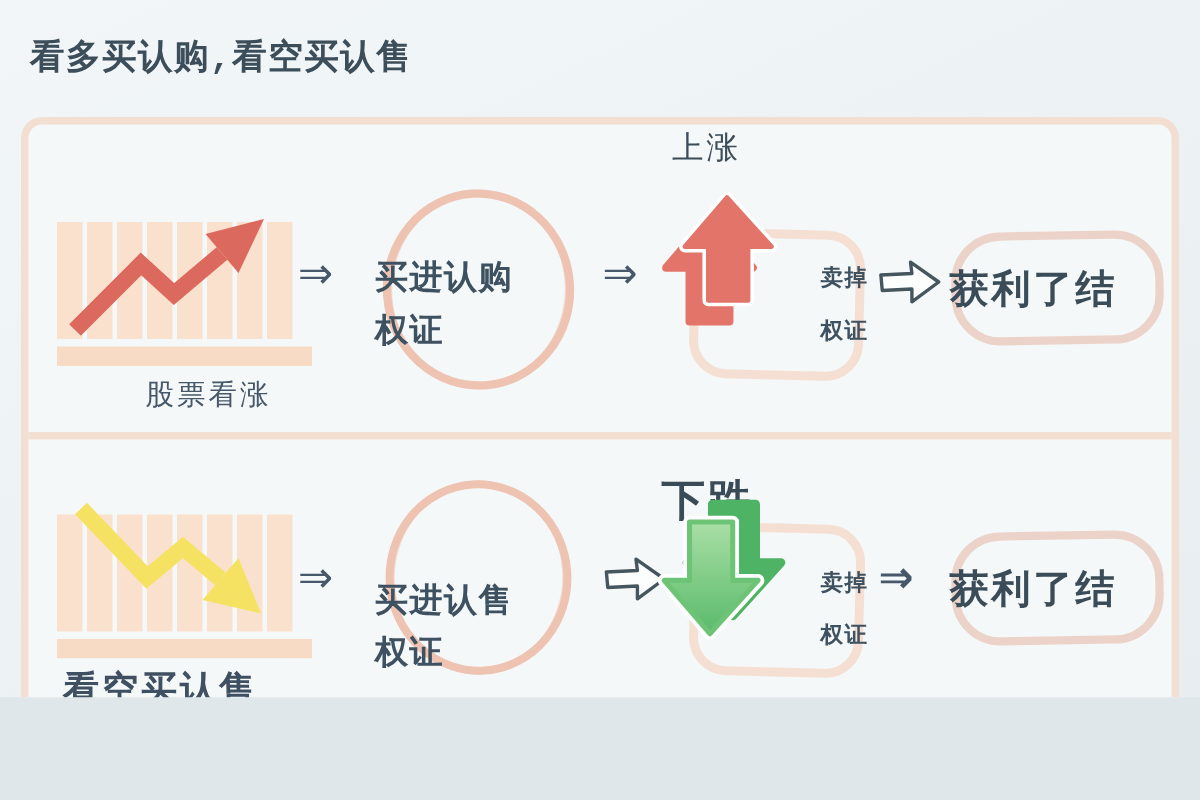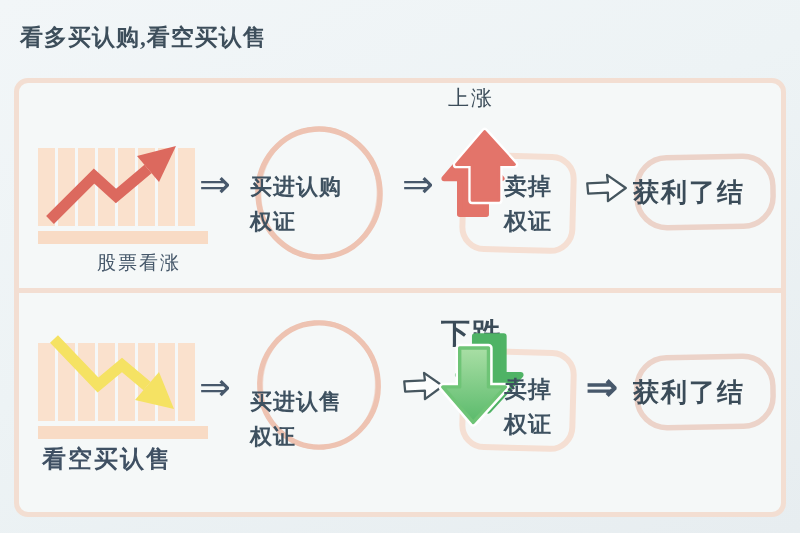--- a/index.html
+++ b/index.html
@@ -1,36 +1,36 @@
 <!DOCTYPE html>
 <html><head>
 <meta charset="utf-8">
 <style>
   html,body { margin:0; padding:0; background:#dfe7ea; }
   .stage {
-    position:relative; width:800px; height:533px; overflow:hidden;
+    position:relative; width:800px; height:465px; overflow:hidden;
     background:linear-gradient(155deg,#f2f6f8 0%, #edf3f5 45%, #e7edf0 100%);
-    font-family:Liberation Serif, serif;
+    font-family:Liberation Mono, monospace;
   }
   .title {
     position:absolute; left:20px; top:22px;
     font-size:23px; font-weight:700; color:#3d4e5b; letter-spacing:1px;
   }
   .panel {
     position:absolute; left:14px; top:78px; width:762px; height:429px;
     border:5px solid #f3ded2; border-radius:14px; background:#f5f8f8;
   }
   .divider { position:absolute; left:0; top:205px; width:100%; height:5px; background:#f3ded2; }
   .abs { position:absolute; }
   .darrow { position:absolute; font-size:38px; line-height:1; color:#47586b; }
   .darrow.bold { font-weight:700; }
   .chart-label-1 { position:absolute; left:58px; top:250px; font-size:19px; font-weight:500; letter-spacing:2px; color:#46586a;margin-left:39px; }
   .chart-label-2 { position:absolute; left:42px; top:443px; font-size:24px; font-weight:700; letter-spacing:2px; color:#3f5063; }
   .buy-text { position:absolute; width:138px; text-align:left; color:#3e5160; font-weight:600; font-size:22px; line-height:35px; letter-spacing:1px; }
-  .sell-text { position:absolute; width:102px; text-align:center; color:#3e5160; font-weight:600; font-size:23px; line-height:35px; letter-spacing:1px; }
+  .sell-text { position:absolute; width:102px; text-align:right; color:#3e5160; font-weight:600; font-size:15px; line-height:35px; letter-spacing:1px; }
   .trend-1 { position:absolute; left:448px; top:84px; font-size:21px; font-weight:500; letter-spacing:2px; color:#3c4d5a; }
   .trend-2 { position:absolute; left:441px; top:314px; font-size:29px; font-weight:700; letter-spacing:2px; color:#3a4b58; }
   .result-box { position:absolute; display:flex; align-items:center; justify-content:flex-start; }
   .result-text { font-size:26px; font-weight:700; letter-spacing:2px; color:#3b4c59; }
 </style>
 </head>
 <body>
 
 <div class="stage">
 

